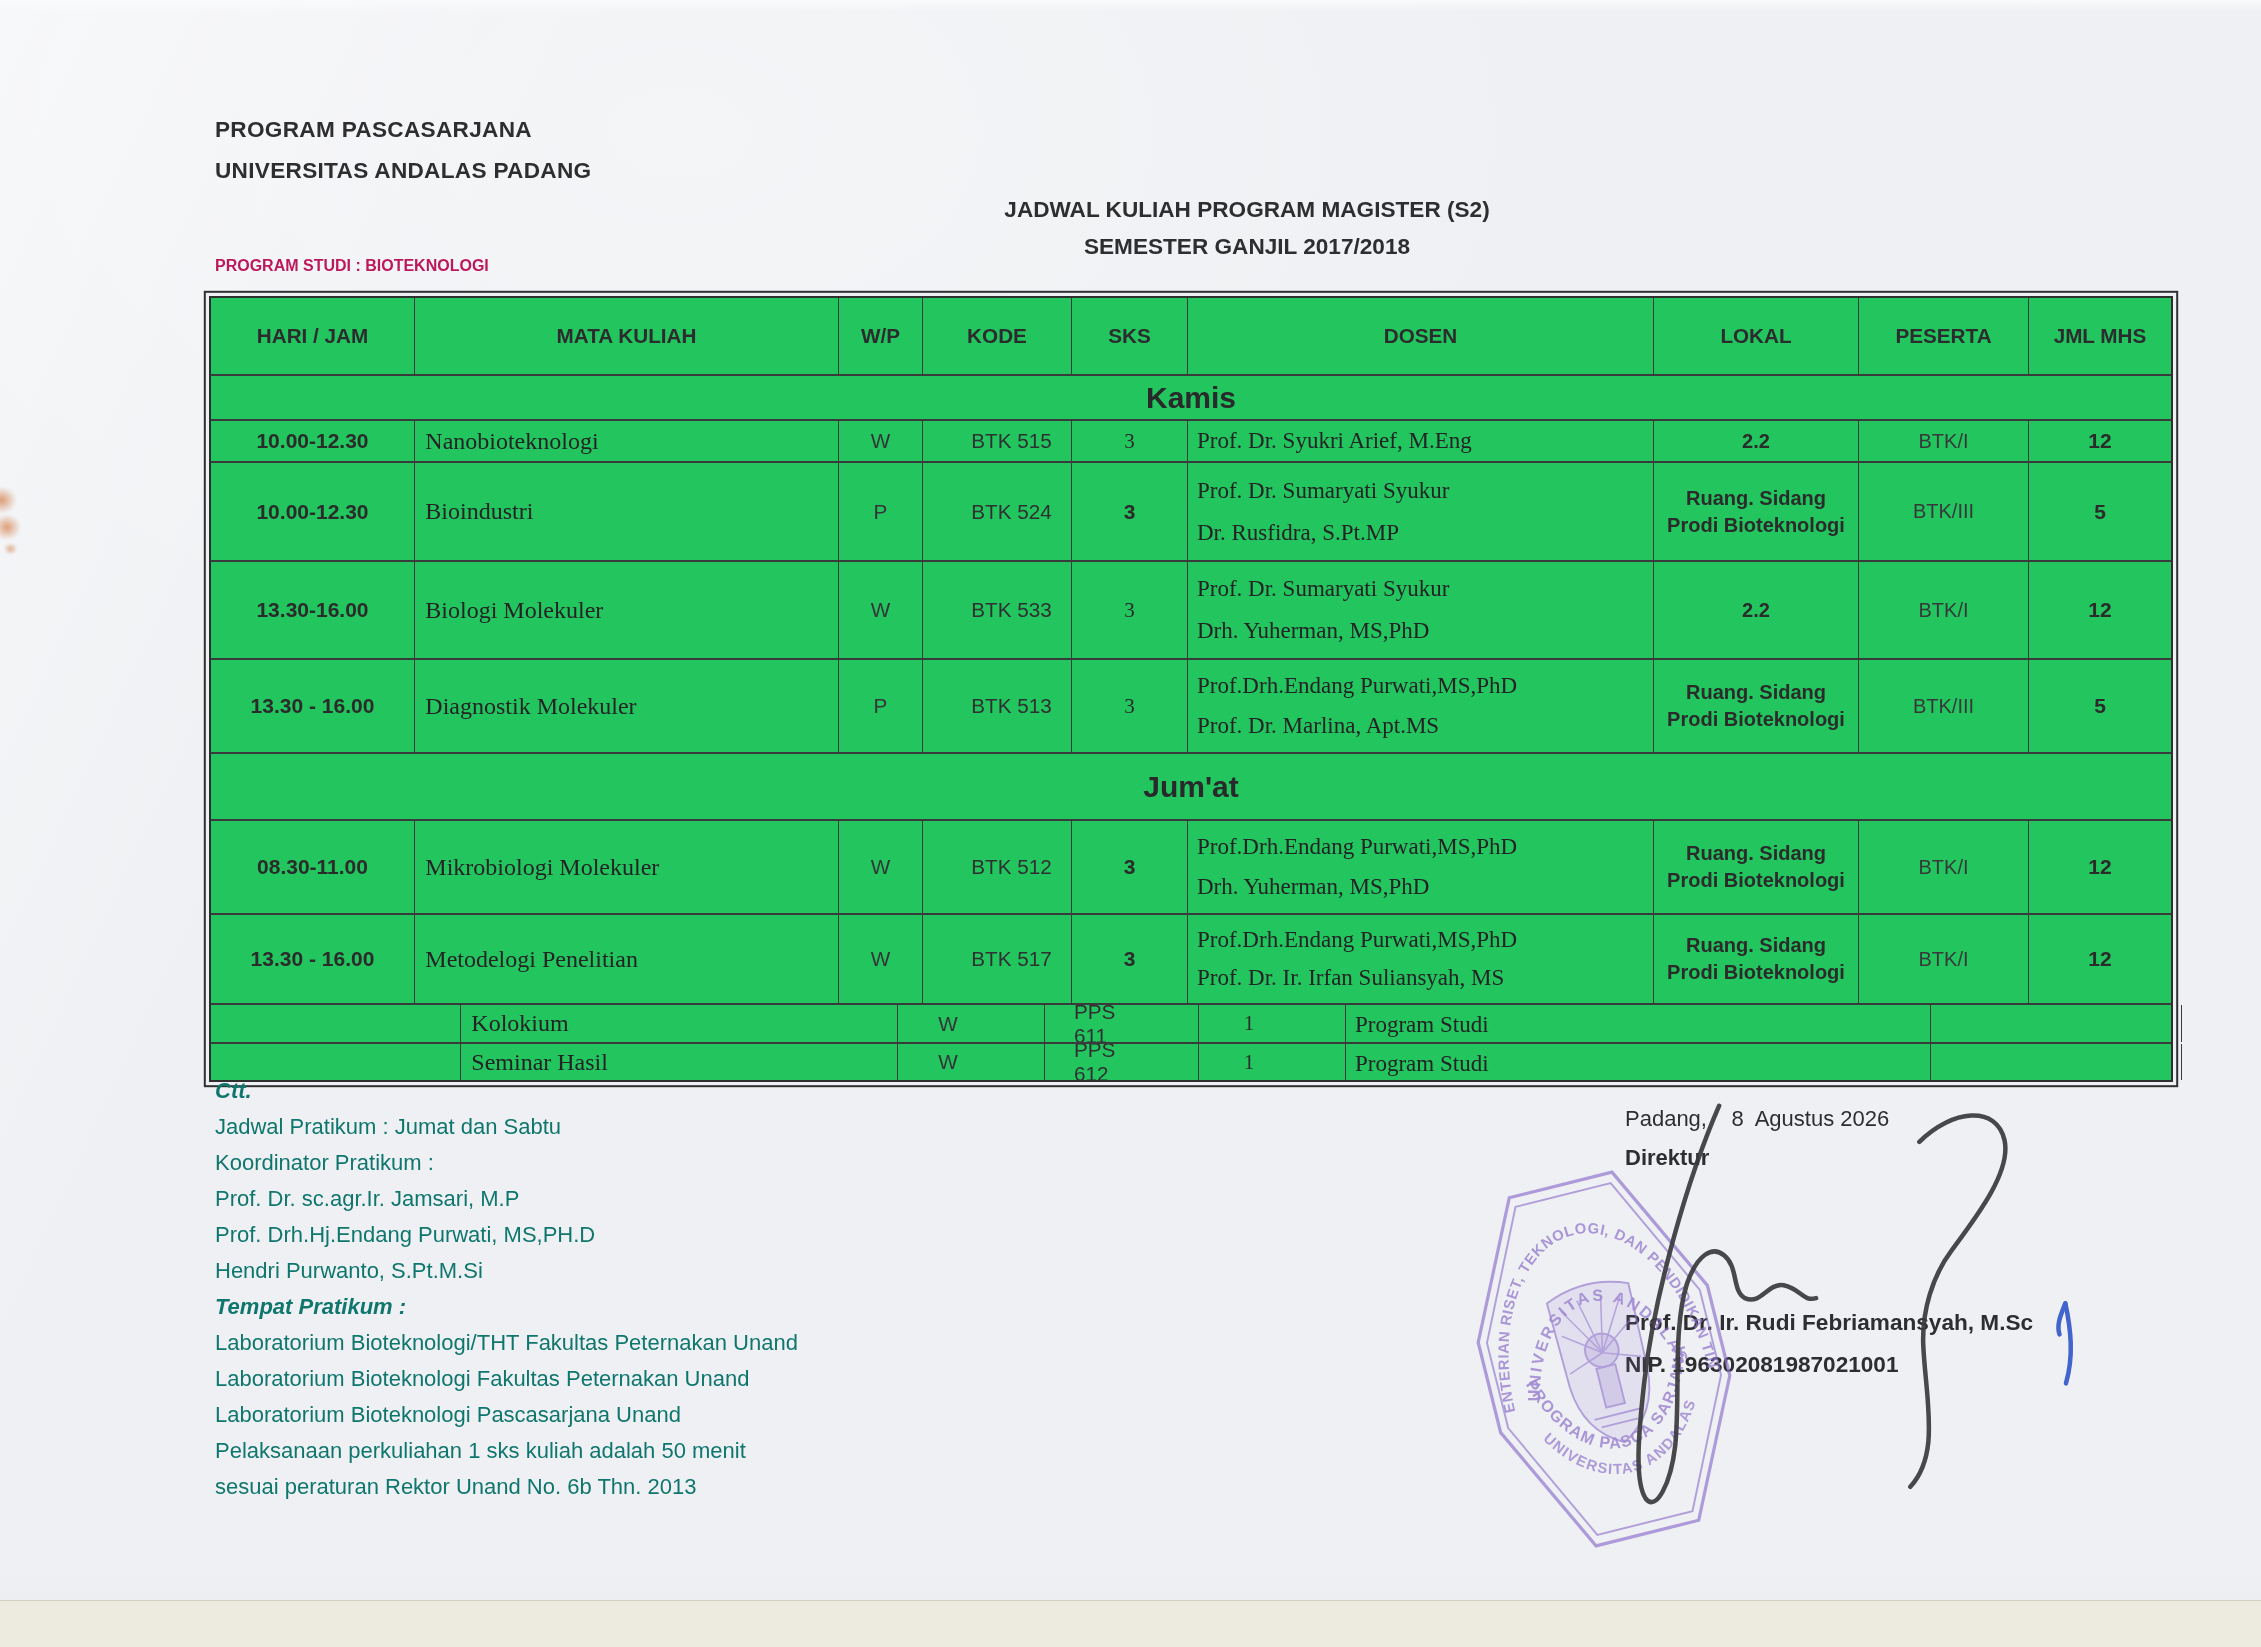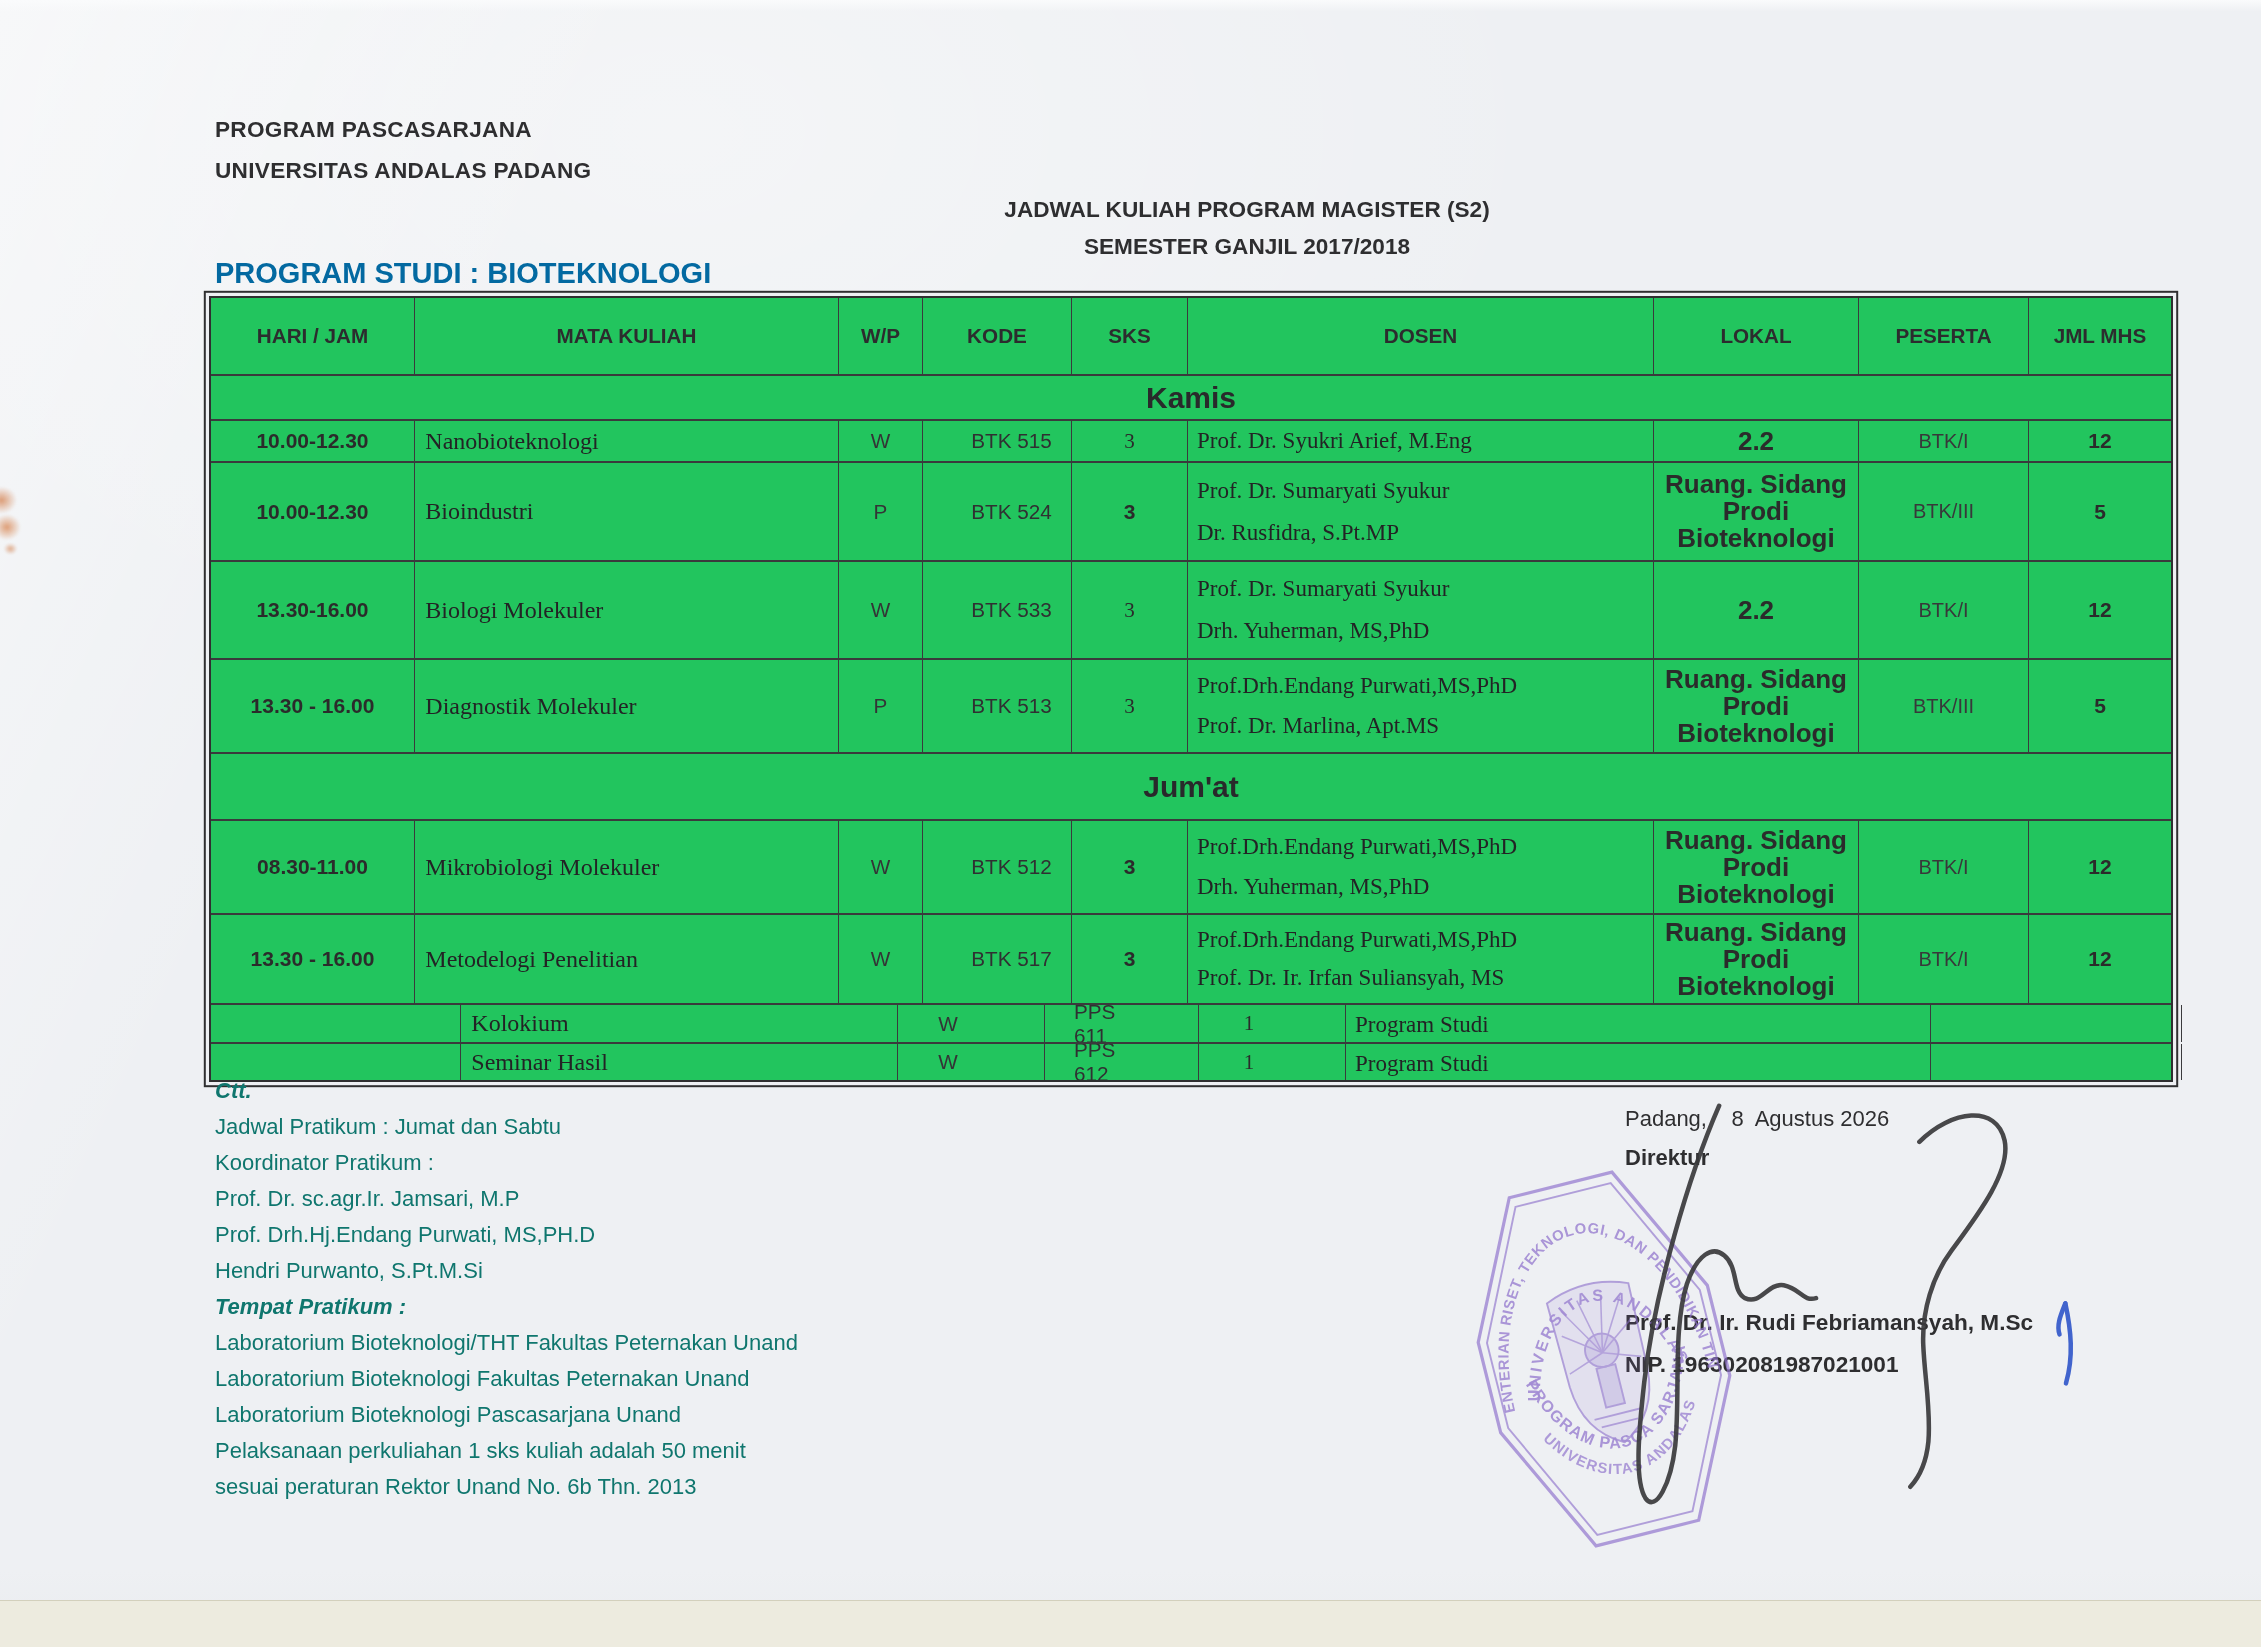--- a/index.html
+++ b/index.html
@@ -28,21 +28,21 @@
     background:
       radial-gradient(22px 19.4px at 30% 28%,rgba(215,140,95,.85),rgba(215,140,95,0) 70%),
       radial-gradient(19.4px 18px at 42% 58%,rgba(219,148,104,.9),rgba(219,148,104,0) 72%),
       radial-gradient(9px 7.8px at 50% 82%,rgba(215,140,95,.7),rgba(215,140,95,0) 75%);
   }
   .abs{position:absolute;}
 
   
   #org-block{left:215px;top:109px;line-height:41px;font-size:22.6px;font-weight:bold;letter-spacing:0.3px;color:#2e2e30;}
   #title-block{left:924px;top:191px;width:646px;text-align:center;font-size:22.6px;font-weight:bold;color:#2e2e30;line-height:37px;}
-  #program-studi{left:215px;top:257px;font-size:29px;font-weight:bold;color:#0369a1;}
+  #program-studi{left:215px;top:257px;font-size:16px;font-weight:bold;color:#be185d;}
 
   
   #schedule-table{
     left:209px;top:296px;width:1960px;
     border:2.6px solid #2f2f30;
     box-shadow:0 0 0 3.2px #eef0f3,0 0 0 5.2px #2f2f30;
     background:#22c55e;
   }
   .trow{display:grid;grid-template-columns:203px 424px 84px 149px 116px 466px 205px 170px 143px;}
   .trow.shifted{grid-template-columns:203px 391px 101px 108px 101px 539px 205px 170px 143px;gap:46px;}
@@ -56,21 +56,21 @@
     font-size:30px;font-weight:bold;color:#29292b;}
   .c-time{font-weight:bold;font-size:21px;}
   .serif{font-family:"Liberation Serif",serif;color:#232325;}
   .c-course{justify-content:flex-start;padding-left:10.3px;font-size:24px;}
   .c-wp{font-size:20.7px;color:#343436;}
   .c-code{font-size:20.7px;color:#303032;padding-left:29px;}
   .c-sks{font-family:"Liberation Serif",serif;font-size:21px;}
   .c-sks.bold{font-family:"Liberation Sans",sans-serif;font-weight:bold;}
   .c-dosen{flex-direction:column;align-items:flex-start;justify-content:space-around;
     padding:6.5px 5.2px 6.5px 9px;font-size:23px;}
-  .c-lokal{font-weight:bold;font-size:26px;text-align:center;line-height:27px;padding:0 9px;}
+  .c-lokal{font-weight:bold;font-size:20px;text-align:center;line-height:27px;padding:0 9px;}
   .c-peserta{font-size:20px;color:#38383a;}
   .c-jml{font-weight:bold;font-size:21px;}
   .dosen-name{white-space:nowrap;}
 
   
   #notes-block{left:215px;top:1073px;font-size:22px;line-height:36px;color:#0f766e;}
   .bold-italic{font-weight:bold;font-style:italic;}
 
   
   #signing-block{left:1625px;top:1106px;font-size:22px;color:#2e2e30;}

